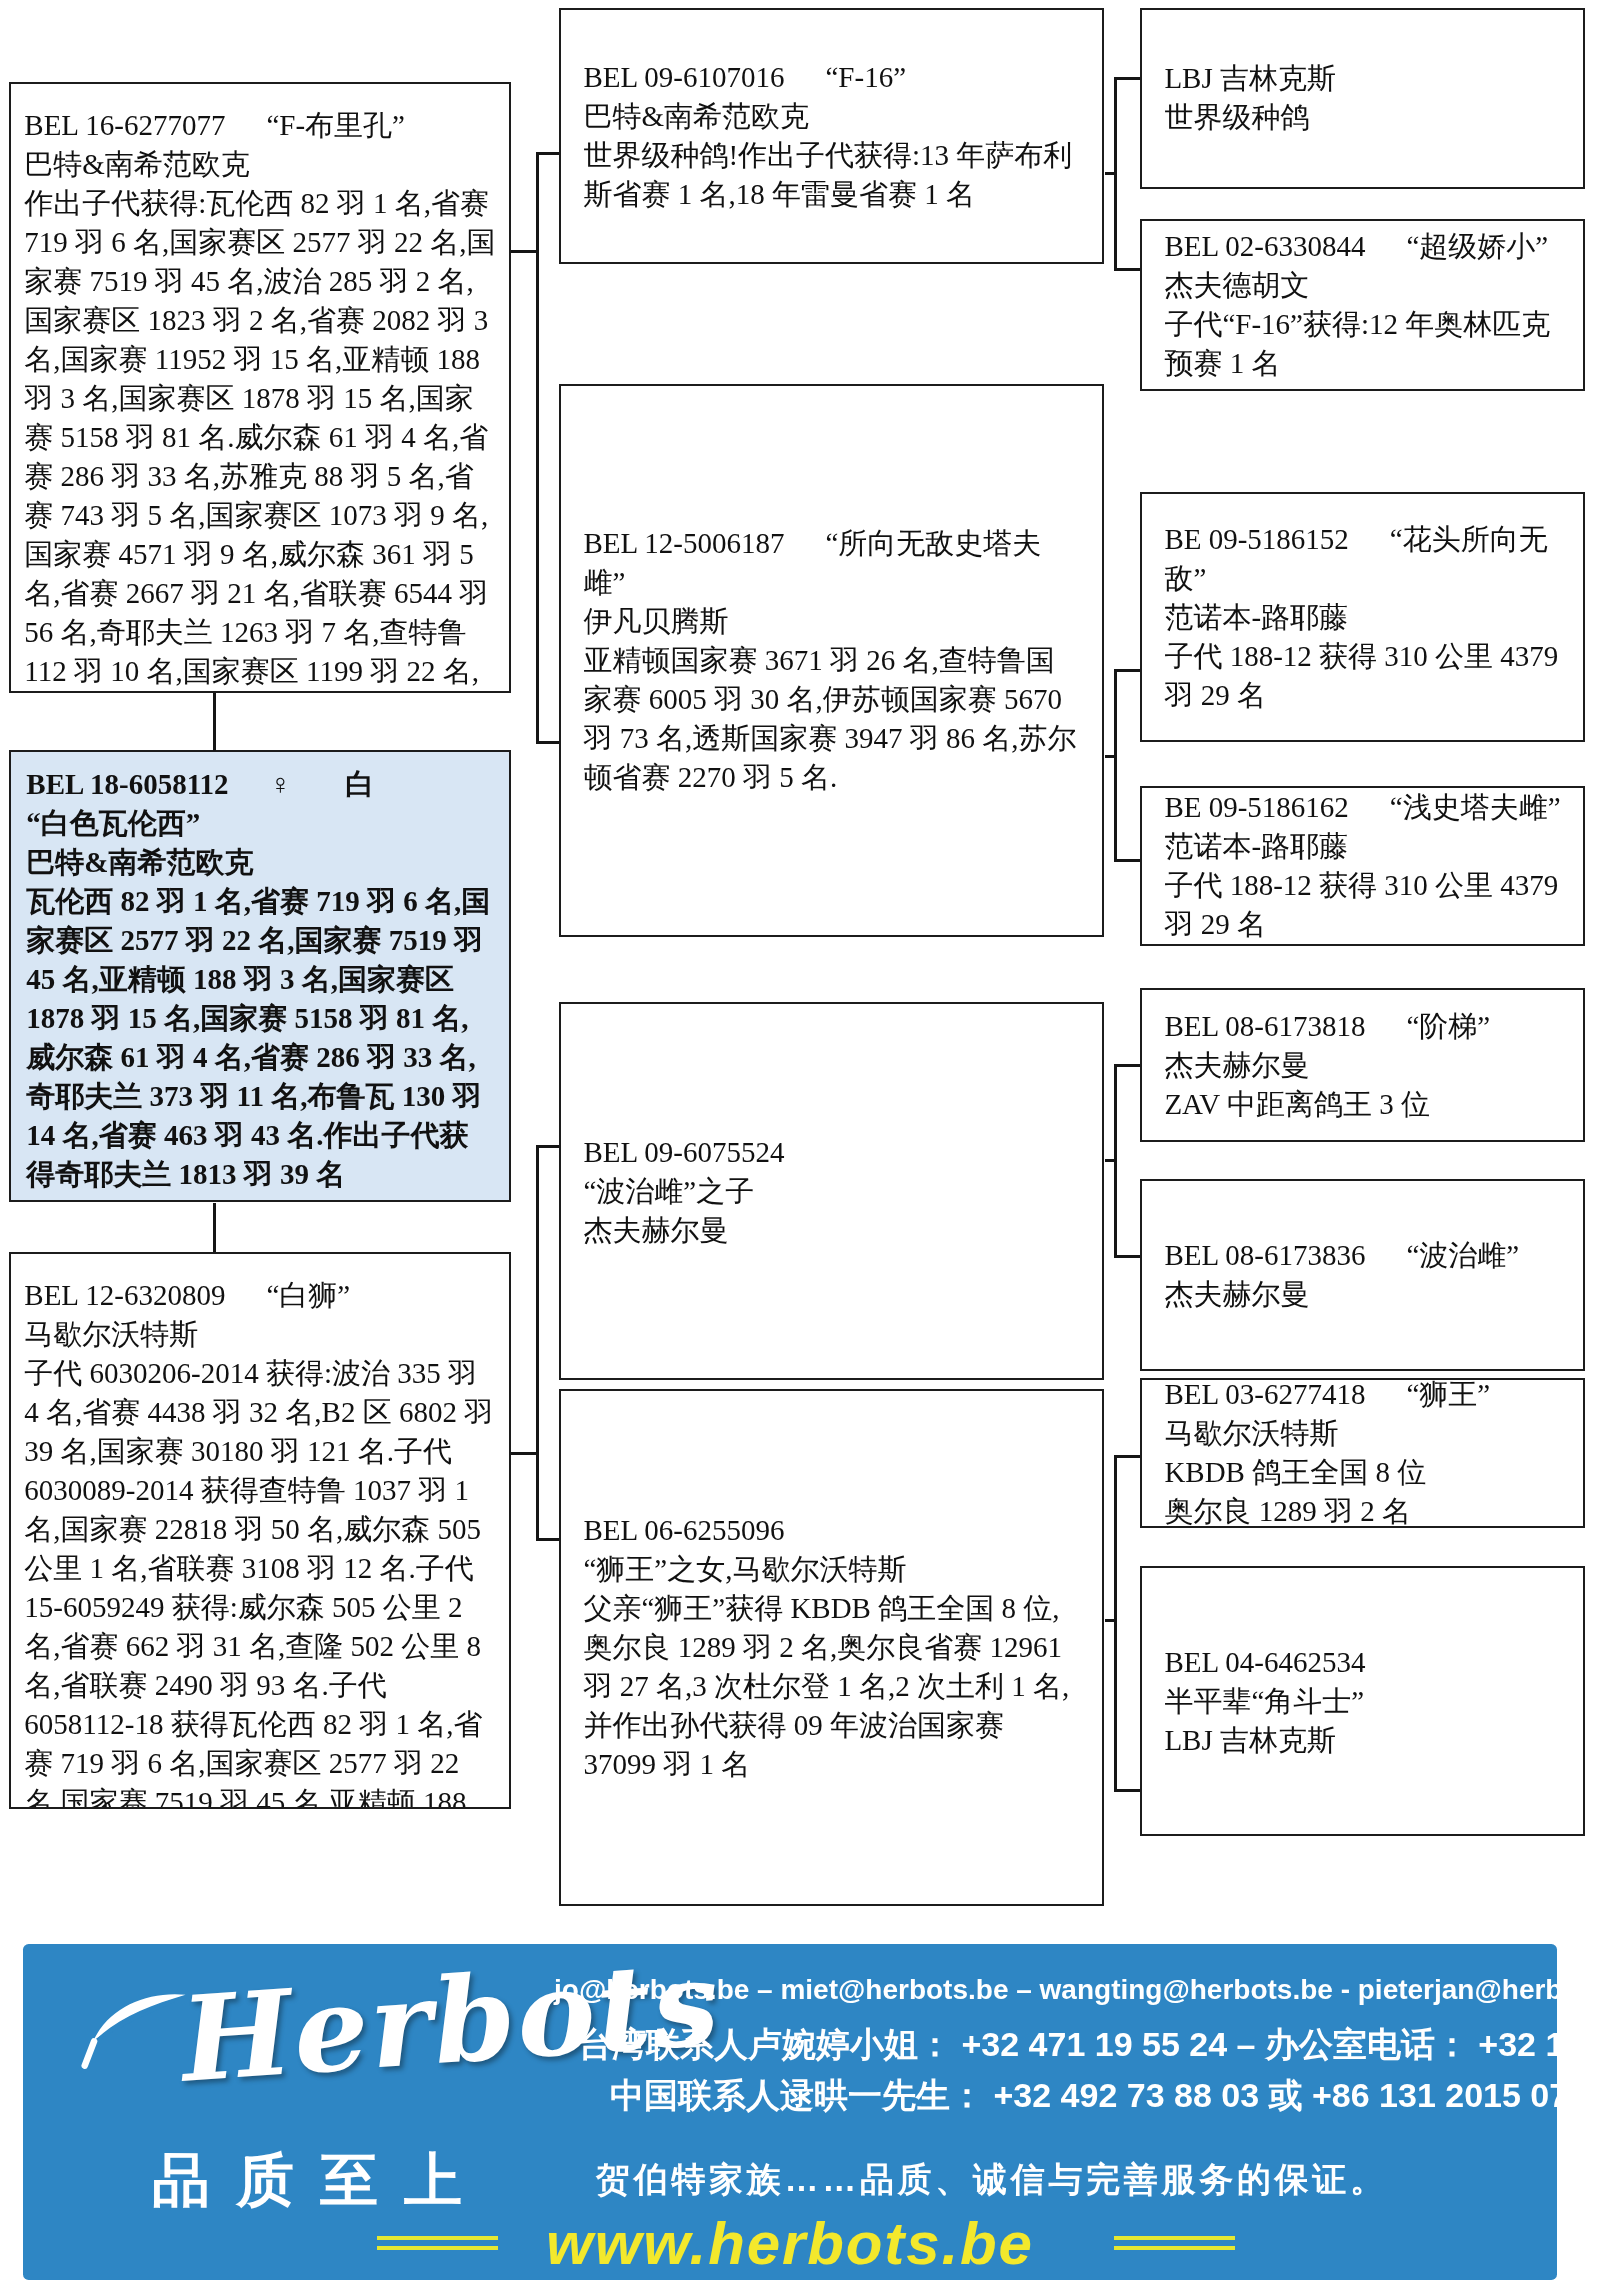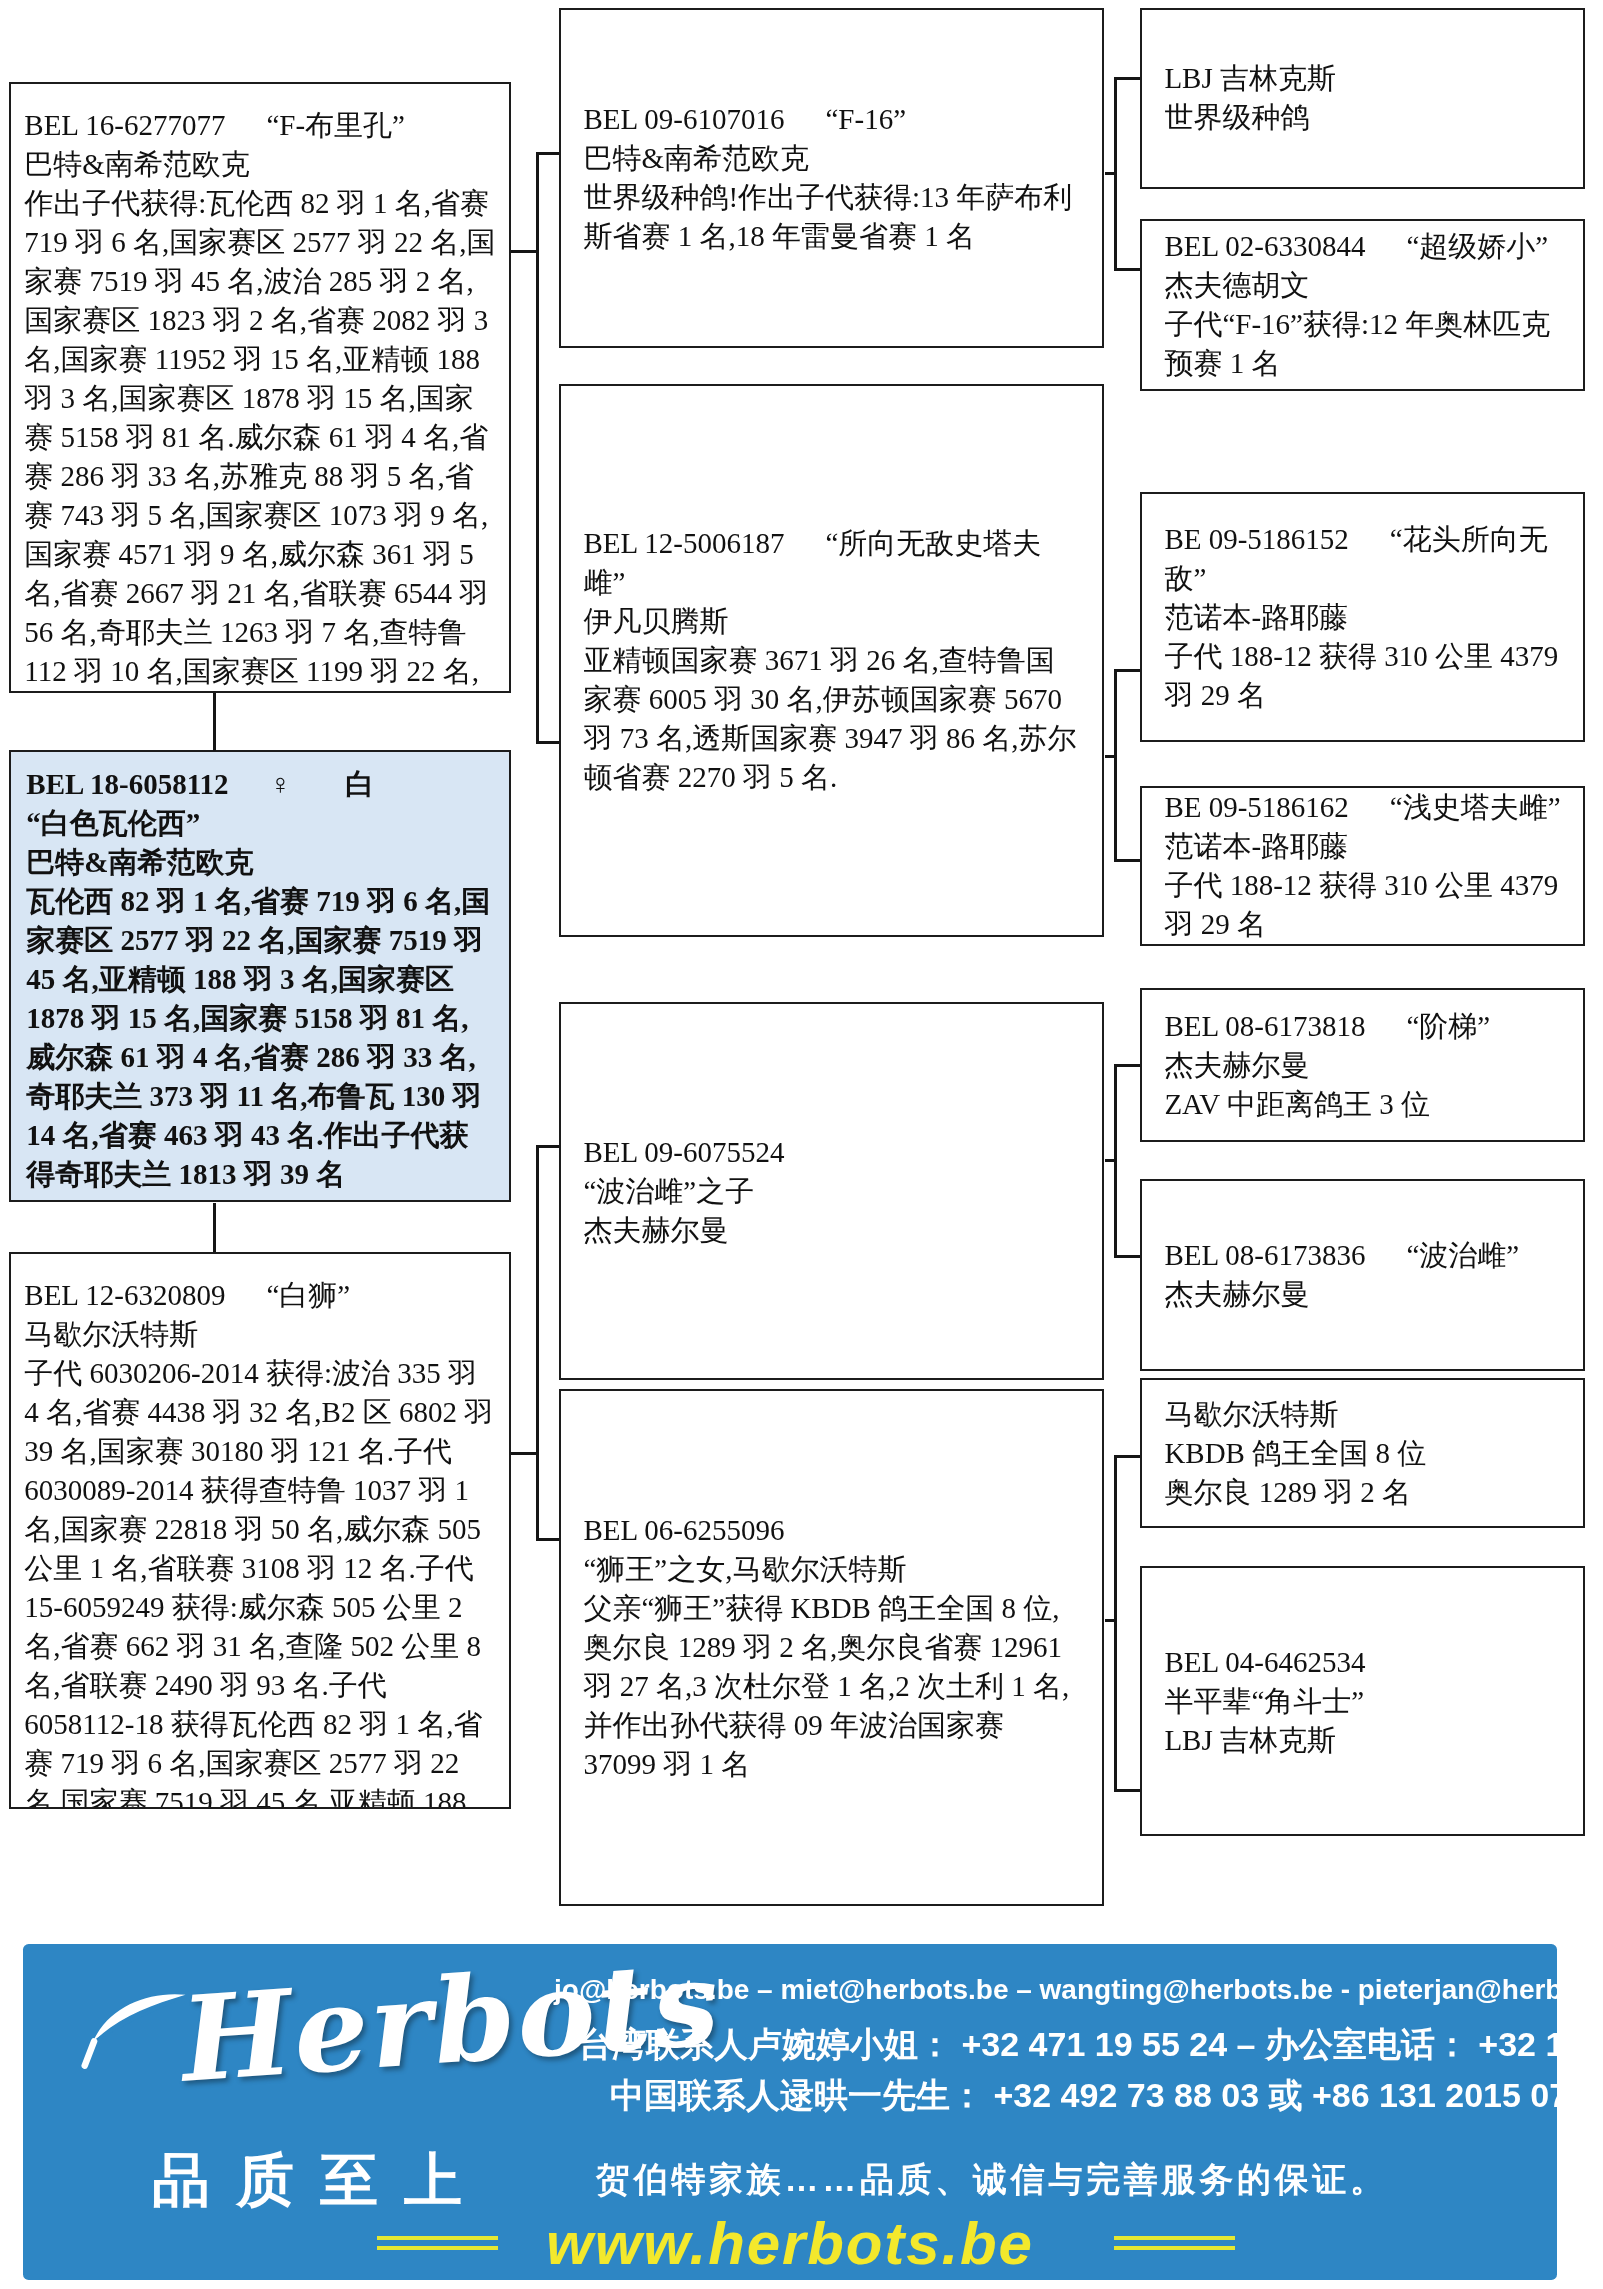--- a/index.html
+++ b/index.html
@@ -77,21 +77,21 @@
         <span class="bx-ring">BEL 12-6320809</span><span class="bx-name">“白狮”</span>
       </div>
 
       <div class="bx-breeder">马歇尔沃特斯</div>
       <div class="bx-body">
           <div>子代 6030206-2014 获得:波治 335 羽 4 名,省赛 4438 羽 32 名,B2 区 6802 羽 39 名,国家赛 30180 羽 121 名.子代 6030089-2014 获得查特鲁 1037 羽 1 名,国家赛 22818 羽 50 名,威尔森 505 公里 1 名,省联赛 3108 羽 12 名.子代 15-6059249 获得:威尔森 505 公里 2 名,省赛 662 羽 31 名,查隆 502 公里 8 名,省联赛 2490 羽 93 名.子代 6058112-18 获得瓦伦西 82 羽 1 名,省赛 719 羽 6 名,国家赛区 2577 羽 22 名,国家赛 7519 羽 45 名.亚精顿 188 羽 3 名,国家赛区 1878 羽 15 名,国家赛 5158 羽 81 名,威尔森 61 羽 4 名,省赛 286 羽 33 名</div>
         </div>
     </div>
   </div>
 
-  <div class="pbox mid" style="left:559px;top:7.5px;width:545px;height:340px;">
+  <div class="pbox mid" style="left:559px;top:7.5px;width:545px;height:256px;">
     <div class="pad">
       <div class="bx-line1">
         <span class="bx-ring">BEL 09-6107016</span><span class="bx-name">“F-16”</span>
       </div>
 
       <div class="bx-breeder">巴特&amp;南希范欧克</div>
       <div class="bx-body">
           <div>世界级种鸽!作出子代获得:13 年萨布利斯省赛 1 名,18 年雷曼省赛 1 名</div>
         </div>
     </div>
@@ -192,20 +192,21 @@
     <div class="pad">
       <div class="bx-line1"><span class="bx-ring">BEL 08-6173836</span><span class="bx-name">“波治雌”</span></div>
 
       <div class="bx-breeder">杰夫赫尔曼</div>
       <div class="bx-body"></div>
     </div>
   </div>
 
   <div class="pbox mid" style="left:1140px;top:1378px;width:445px;height:150px;">
     <div class="pad">
+      <div class="bx-line1"><span class="bx-ring">BEL 03-6277418</span><span class="bx-name">“狮王”</span></div>
 
       <div class="bx-breeder">马歇尔沃特斯</div>
       <div class="bx-body">
           <div>KBDB 鸽王全国 8 位</div>
           <div>奥尔良 1289 羽 2 名</div>
         </div>
     </div>
   </div>
 
   <div class="pbox mid" style="left:1140px;top:1566px;width:445px;height:270px;">

